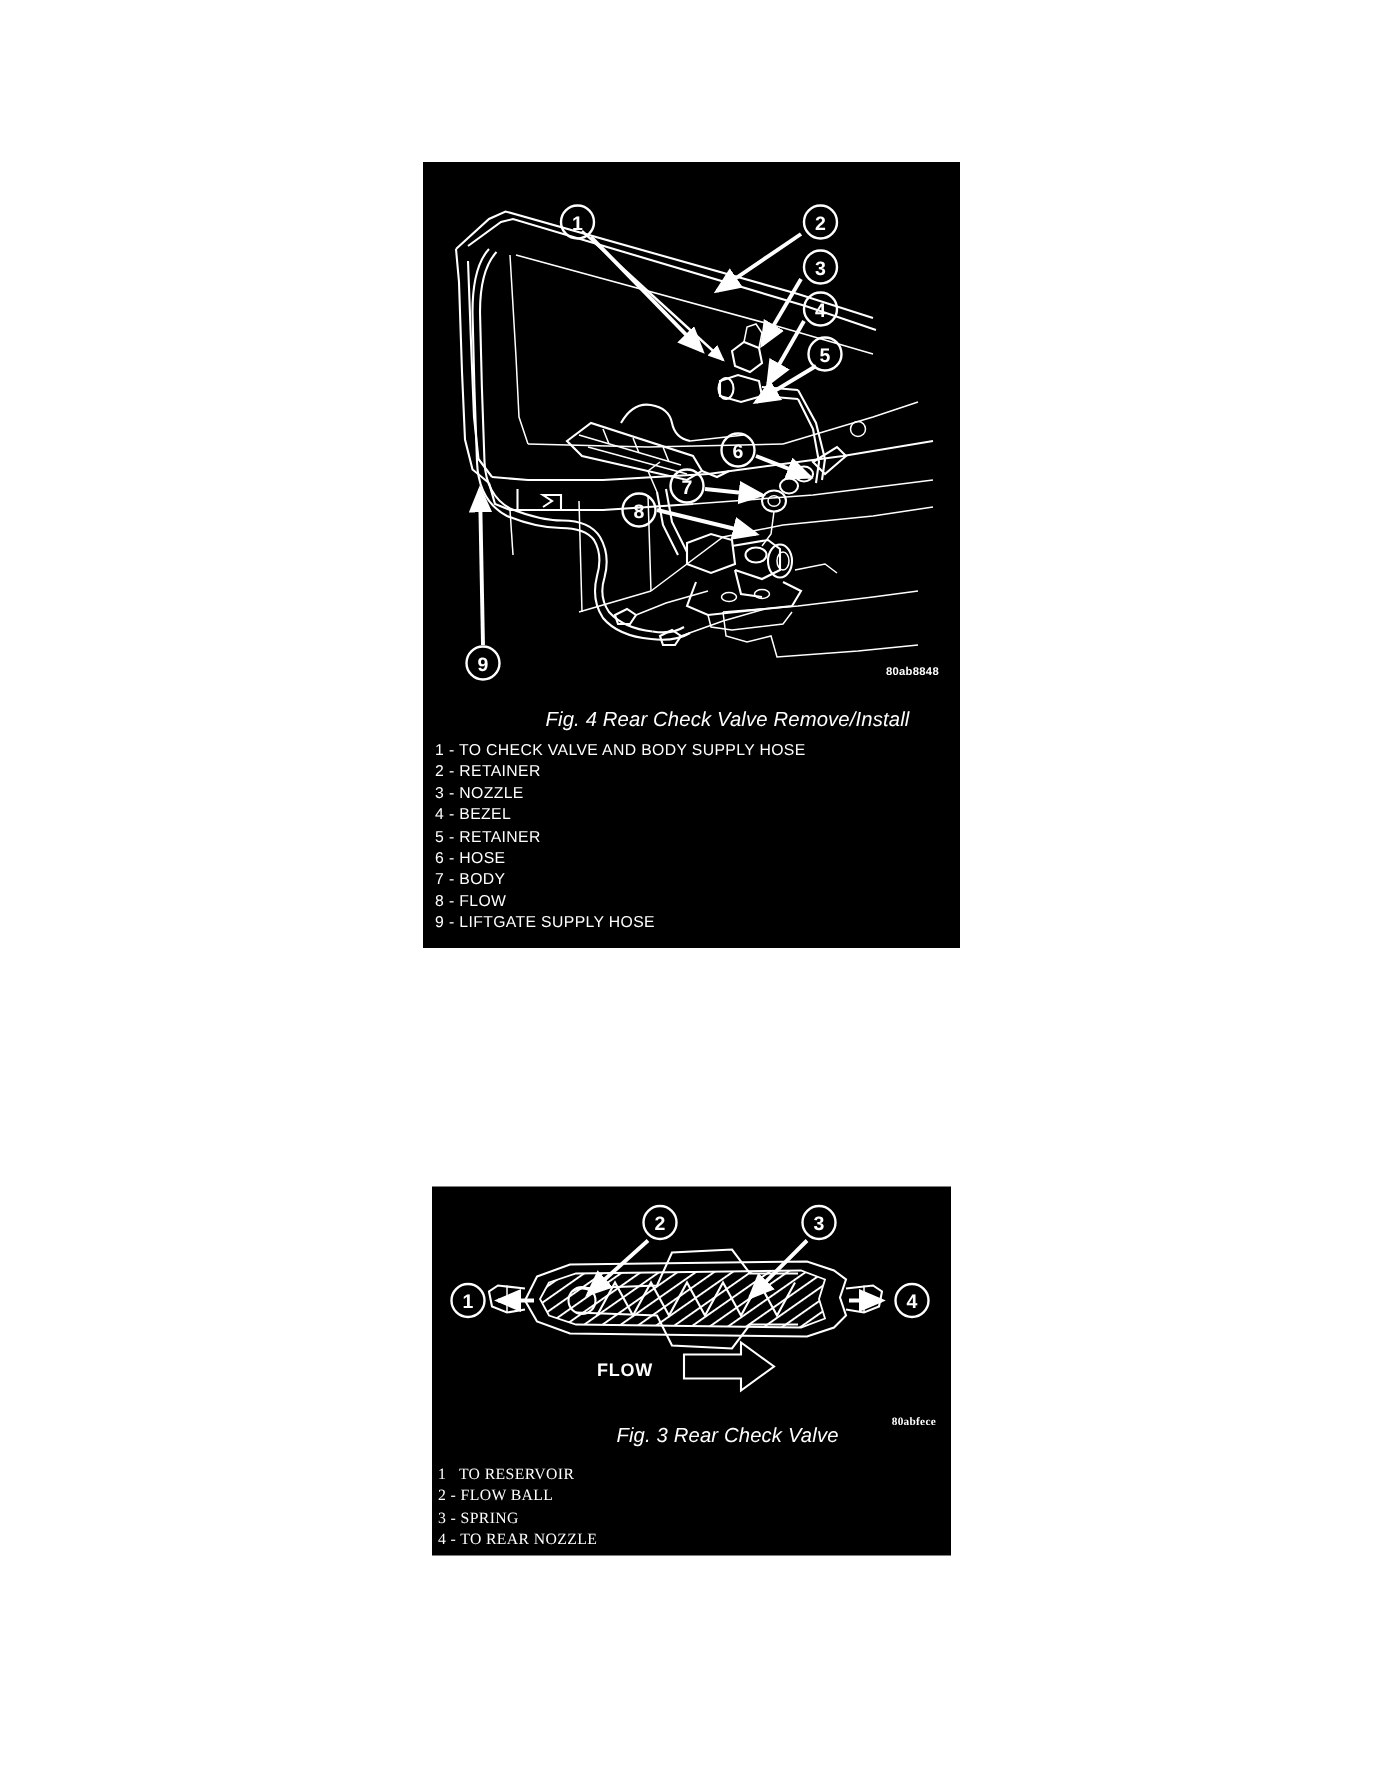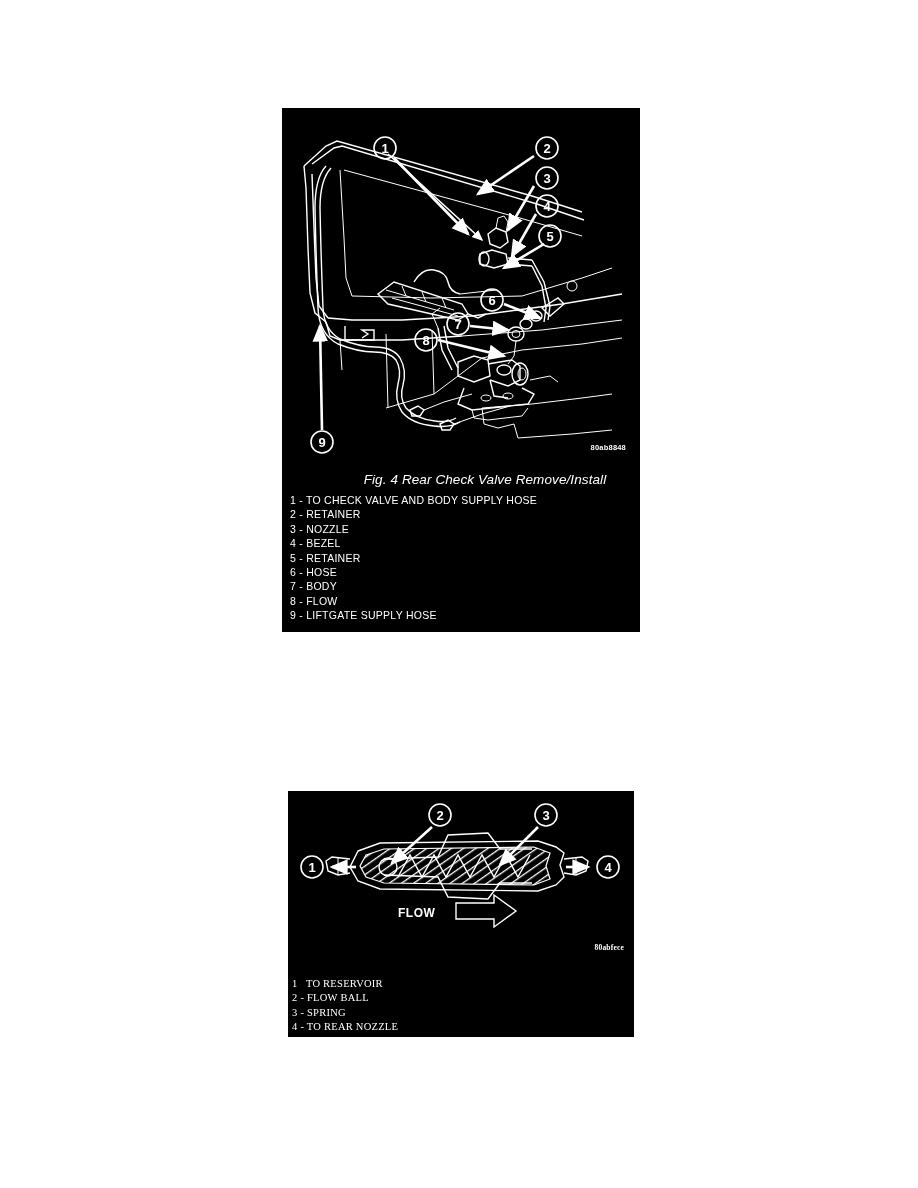--- a/index.html
+++ b/index.html
@@ -402,20 +402,21 @@
       </g>
       <g>
         <circle class="callout-circle" cx="320" cy="76" r="11"></circle>
         <text class="callout-num" x="320" y="81">4</text>
       </g>
     </svg>
   </div>
 
   <div class="art-code" id="figure-3-art-code">80abfece</div>
 
+  <div class="figure-caption" id="figure-3-caption">Fig. 3 Rear Check Valve</div>
 
   <ul class="legend" id="figure-3-legend">
     <li>
       <span class="legend-index">1</span><span class="legend-sep">   </span><span class="legend-label">TO RESERVOIR</span>
     </li>
     <li>
       <span class="legend-index">2</span><span class="legend-sep"> - </span><span class="legend-label">FLOW BALL</span>
     </li>
     <li>
       <span class="legend-index">3</span><span class="legend-sep"> - </span><span class="legend-label">SPRING</span>

